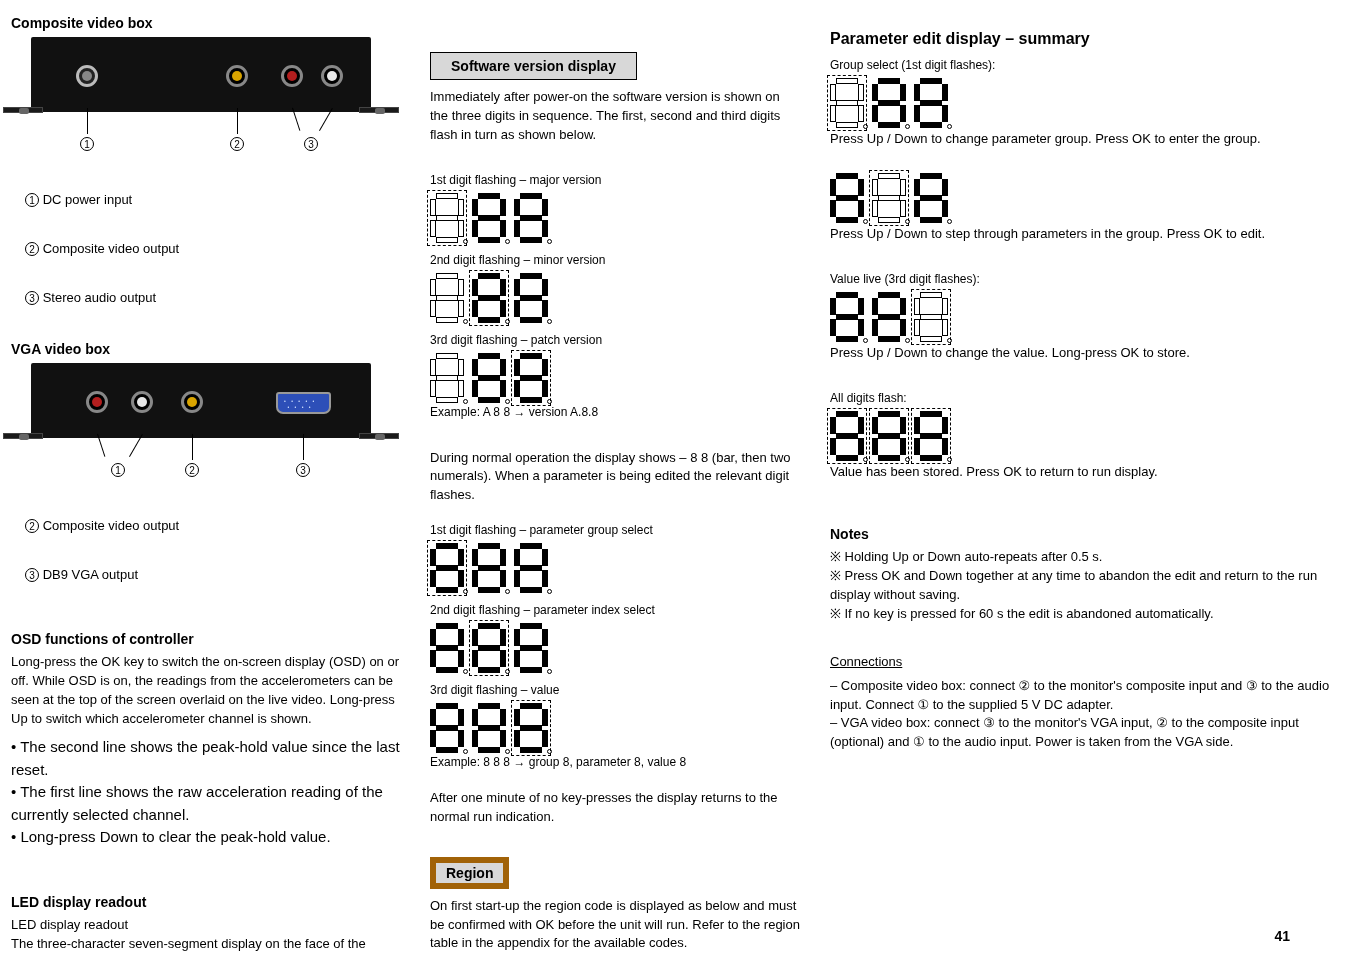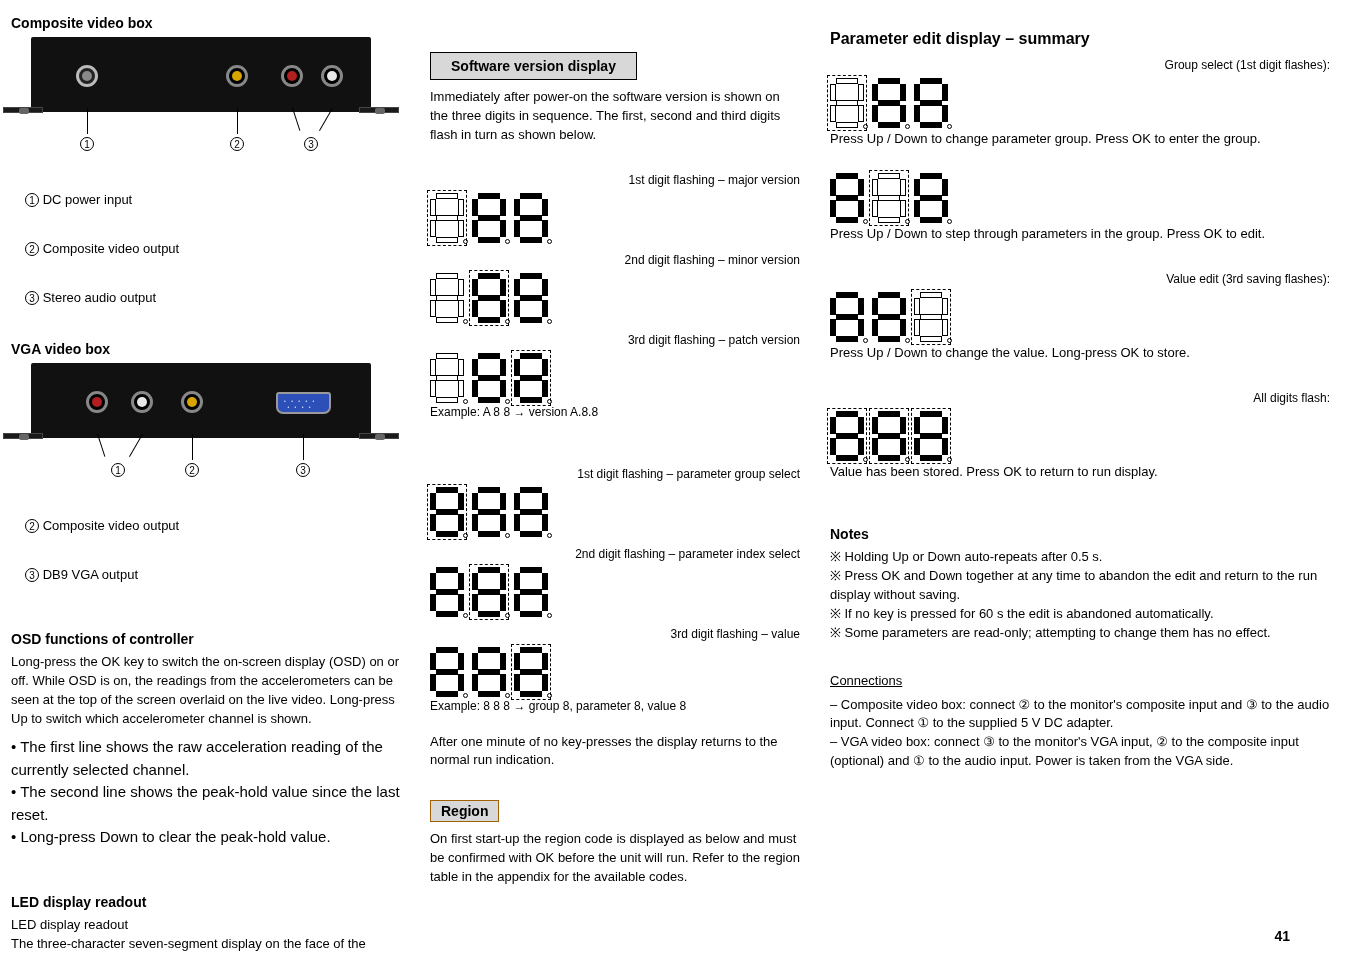--- a/index.html
+++ b/index.html
@@ -11,21 +11,21 @@
   .col2 { position: absolute; left: 430px; top: 0;   width: 370px; }
   .col3 { position: absolute; left: 830px; top: 0;   width: 500px; }
 
   .small-title { font-size: 14px; font-weight: bold; margin-top: 15px; margin-bottom: 6px; }
   .body-text   { font-size: 13px; line-height: 1.45; }
   .list        { font-size: 13px; line-height: 1.6; margin-top: 28px; }
   .indent      { margin-left: 14px; }
   .bullet      { font-size: 15px; line-height: 1.5; }
 
   .label-box { background: #d8d8d8; border: 1px solid #000; padding: 5px 20px; font-size: 14px; font-weight: bold; display: inline-block; }
-  .region-box { background: #d8d8d8; border: 1px solid #a16207; padding: 2px 10px; font-size: 14px; font-weight: bold; display: inline-block; }
+  .region-box { background: #d8d8d8; border: 6px solid #a16207; padding: 2px 10px; font-size: 14px; font-weight: bold; display: inline-block; }
 
   .gap-sm { height: 8px; }
   .gap-md { height: 18px; }
   .gap-lg { height: 30px; }
 
   
   .device { position: relative; width: 340px; height: 75px; background: #111; border-radius: 2px; }
   .mount-tab { position: absolute; bottom: -1px; width: 40px; height: 6px; background: #1a1a1a; border: 1px solid #444; }
   .mount-left { left: -28px; }
   .mount-right { right: -28px; }
@@ -51,21 +51,21 @@
   .seg.b { right:0;   top:6px;  width:6px;  height:17px; }
   .seg.c { right:0;   bottom:6px;width:6px; height:17px; }
   .seg.d { left:6px;  bottom:0; width:22px; height:6px; }
   .seg.e { left:0;    bottom:6px;width:6px; height:17px; }
   .seg.f { left:0;    top:6px;  width:6px;  height:17px; }
   .seg.g { left:6px;  top:22px; width:22px; height:6px; }
   .dp    { position:absolute; right:-4px; bottom:-1px; width:5px; height:5px; border:1px solid #000; border-radius:50%; }
   .digit.flash { outline: 1px dashed #000; outline-offset: 2px; }
   .triple { display:flex; gap:8px; margin: 6px 0 2px 0; }
 
-  .row-label { font-size:12px; margin: 10px 0 4px 0; text-align: right; }
+  .row-label { font-size:12px; margin: 10px 0 4px 0; }
   .example   { font-size:12px; margin-bottom:12px; }
 
   .section-title { font-size: 16px; font-weight: bold; margin-bottom: 10px; }
   .underline { text-decoration: underline; font-size: 13px; }
 
   .page-num { position:absolute; right: 60px; bottom: 10px; font-size: 14px; font-weight:bold; }
 </style>
 </head>
 <body>
 
@@ -145,22 +145,22 @@
       </div>
     </div>
 
     <div class="list indent"><span class="circ">2</span> <span>Composite video output</span></div>
     <div class="list indent"><span class="circ">3</span> <span>DB9 VGA output</span></div>
 
     <div class="gap-lg"></div>
     <div class="small-title">OSD functions of controller</div>
     <div class="body-text">Long-press the OK key to switch the on-screen display (OSD) on or off. While OSD is on, the readings from the accelerometers can be seen at the top of the screen overlaid on the live video. Long-press Up to switch which accelerometer channel is shown.</div>
     <div class="gap-sm"></div>
+    <div class="bullet">• The second line shows the peak-hold value since the last reset.</div>
     <div class="bullet">• The first line shows the raw acceleration reading of the currently selected channel.</div>
-    <div class="bullet">• The second line shows the peak-hold value since the last reset.</div>
     <div class="bullet">• Long-press Down to clear the peak-hold value.</div>
 
     <div class="gap-lg"></div>
     <div class="small-title">LED display readout</div>
     <div class="body-text">LED display readout</div>
     <div class="body-text">The three-character seven-segment display on the face of the controller shows the status described in the following tables. A flashing digit indicates the value currently being edited.</div>
   </div>
 
   <div class="col2">
     <div style="height:52px;"></div>
@@ -267,20 +267,21 @@
           <div class="seg d"></div>
           <div class="seg e"></div>
           <div class="seg f"></div>
           <div class="seg g"></div>
           <div class="dp"></div>
         </div>
     </div>
     <div class="example">Example: A 8 8 → version A.8.8</div>
 
     <div class="gap-md"></div>
+    <div class="body-text">During normal operation the display shows – 8 8 (bar, then two numerals). When a parameter is being edited the relevant digit flashes.</div>
     <div class="gap-sm"></div>
 
     
     <div class="row-label">1st digit flashing – parameter group select</div>
     <div class="triple">
       <div class="digit flash">
           <div class="seg a"></div>
           <div class="seg b"></div>
           <div class="seg c"></div>
           <div class="seg d"></div>
@@ -458,21 +459,21 @@
           <div class="seg d"></div>
           <div class="seg e"></div>
           <div class="seg f"></div>
           <div class="seg g"></div>
           <div class="dp"></div>
         </div>
     </div>
     <div class="body-text">Press Up / Down to step through parameters in the group. Press OK to edit.</div>
     <div class="gap-md"></div>
 
-    <div class="row-label">Value edit (3rd saving flashes):</div>
+    <div class="row-label">Value live (3rd digit flashes):</div>
     <div class="triple">
       <div class="digit">
           <div class="seg a"></div>
           <div class="seg b"></div>
           <div class="seg c"></div>
           <div class="seg d"></div>
           <div class="seg e"></div>
           <div class="seg f"></div>
           <div class="seg g"></div>
           <div class="dp"></div>
@@ -534,21 +535,20 @@
           <div class="dp"></div>
         </div>
     </div>
     <div class="body-text">Value has been stored. Press OK to return to run display.</div>
 
     <div class="gap-lg"></div>
     <div class="small-title">Notes</div>
     <div class="body-text">※ Holding Up or Down auto-repeats after 0.5 s.</div>
     <div class="body-text">※ Press OK and Down together at any time to abandon the edit and return to the run display without saving.</div>
     <div class="body-text">※ If no key is pressed for 60 s the edit is abandoned automatically.</div>
-    <div class="body-text">※ Some parameters are read-only; attempting to change them has no effect.</div>
 
     <div class="gap-lg"></div>
     <div class="underline">Connections</div>
     <div class="gap-sm"></div>
     <div class="body-text" style="white-space:pre-line;">  – Composite video box: connect ② to the monitor's composite input and ③ to the audio input. Connect ① to the supplied 5 V DC adapter.
   – VGA video box: connect ③ to the monitor's VGA input, ② to the composite input (optional) and ① to the audio input. Power is taken from the VGA side.</div>
   </div>
 
   <div class="page-num">41</div>
 </div>

